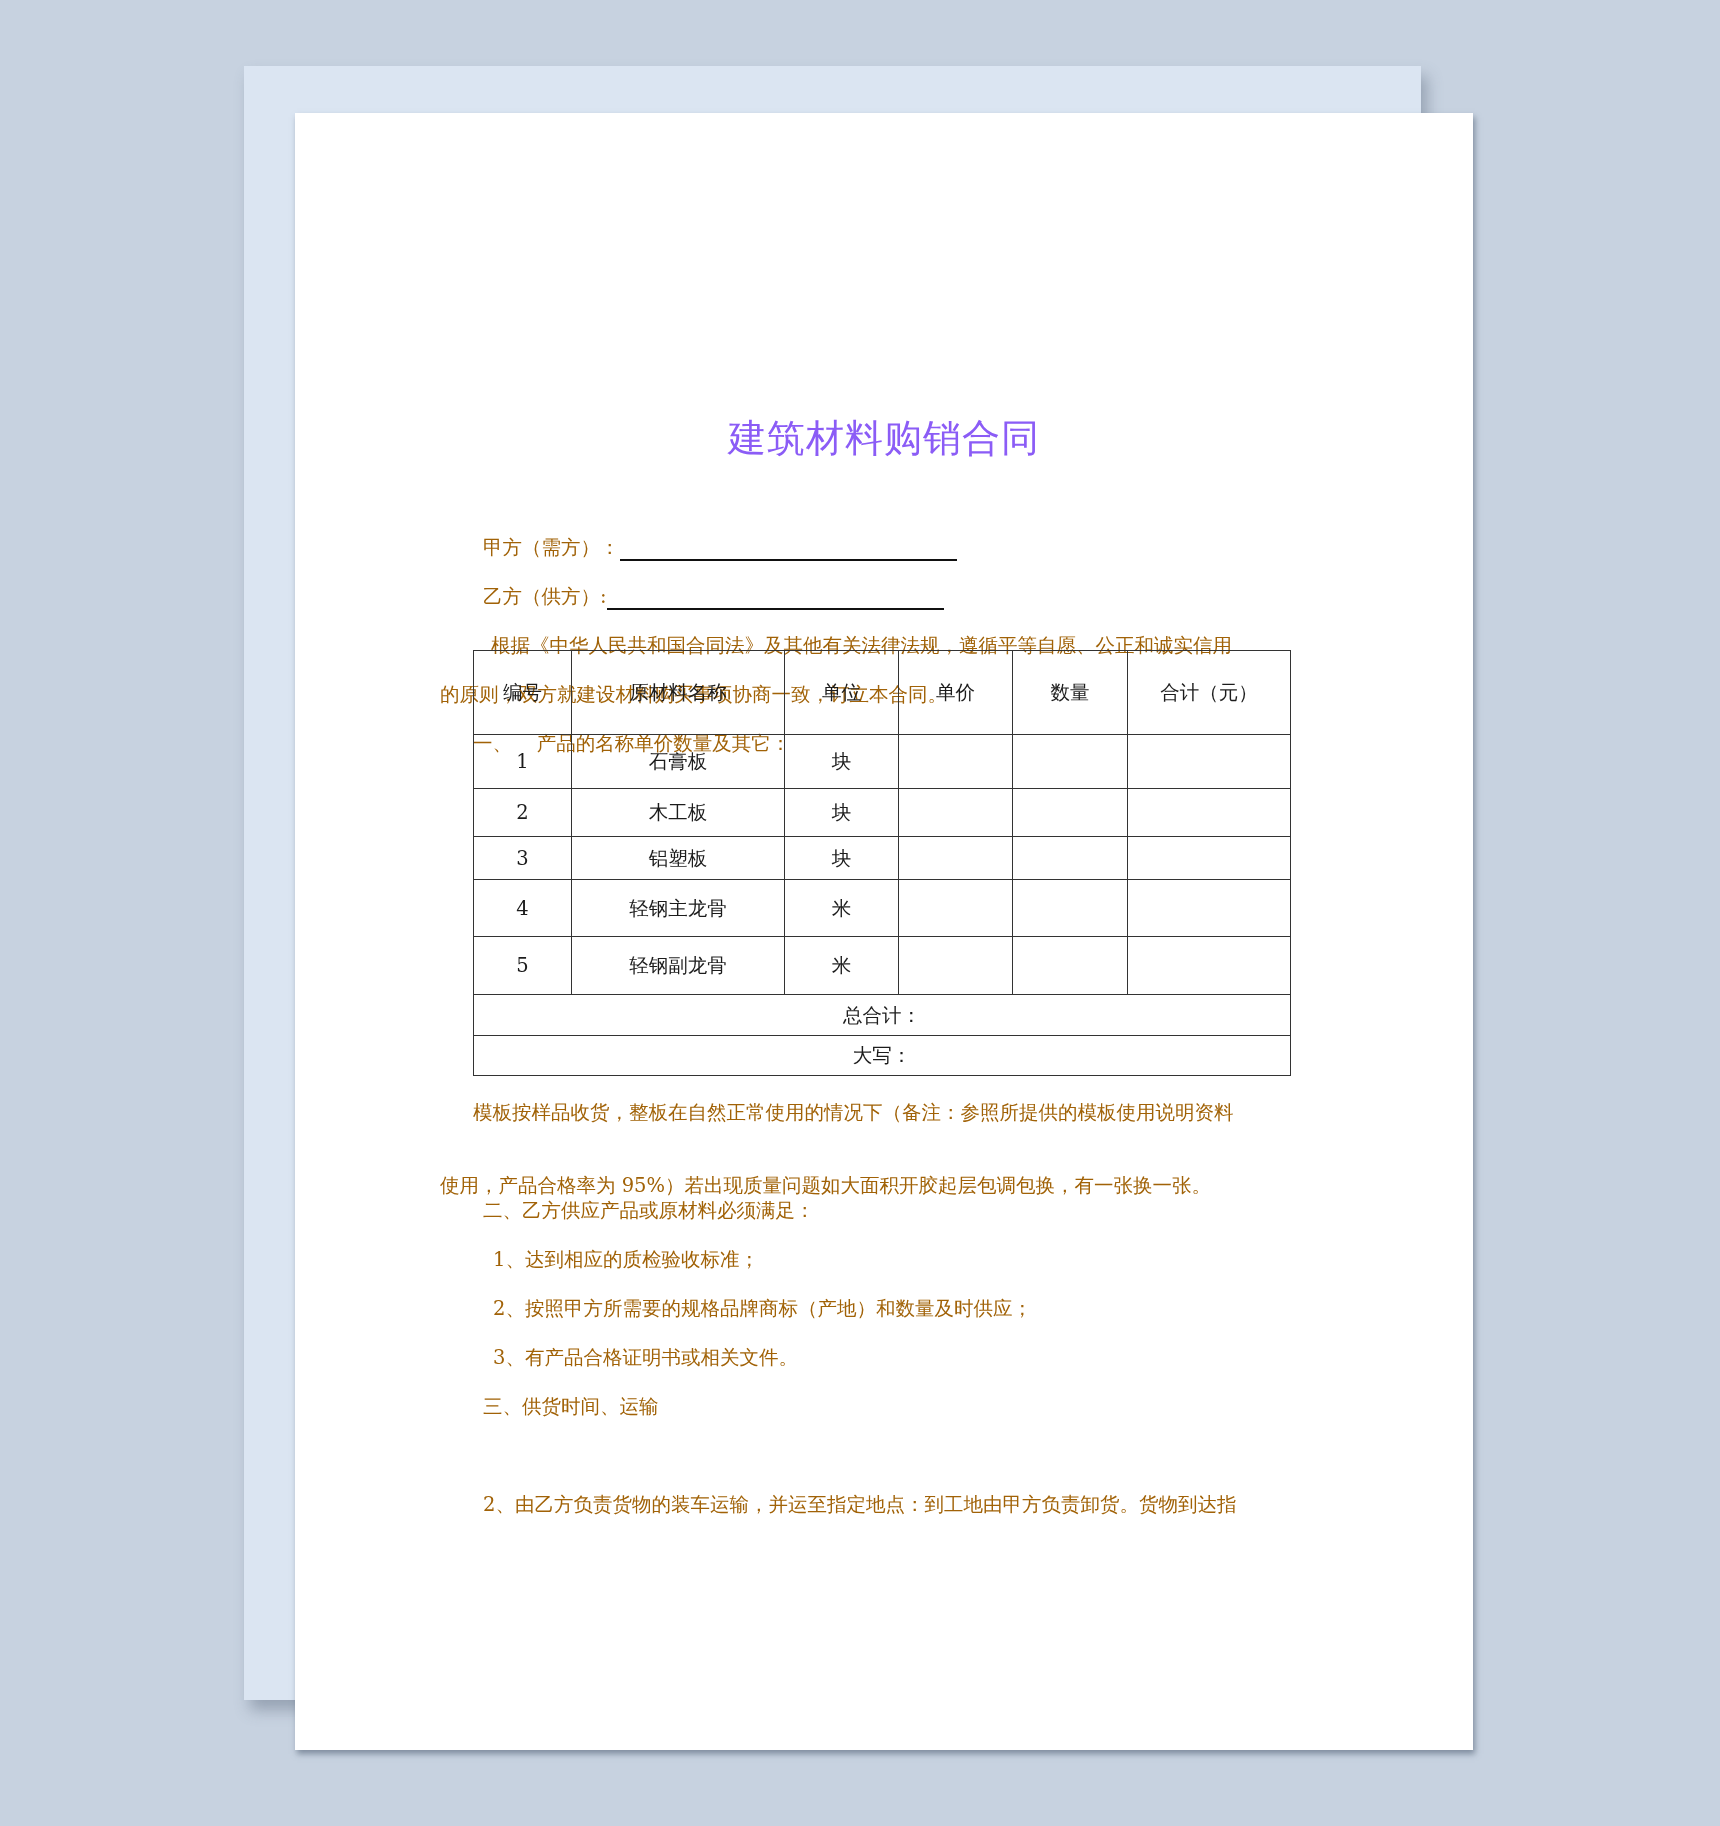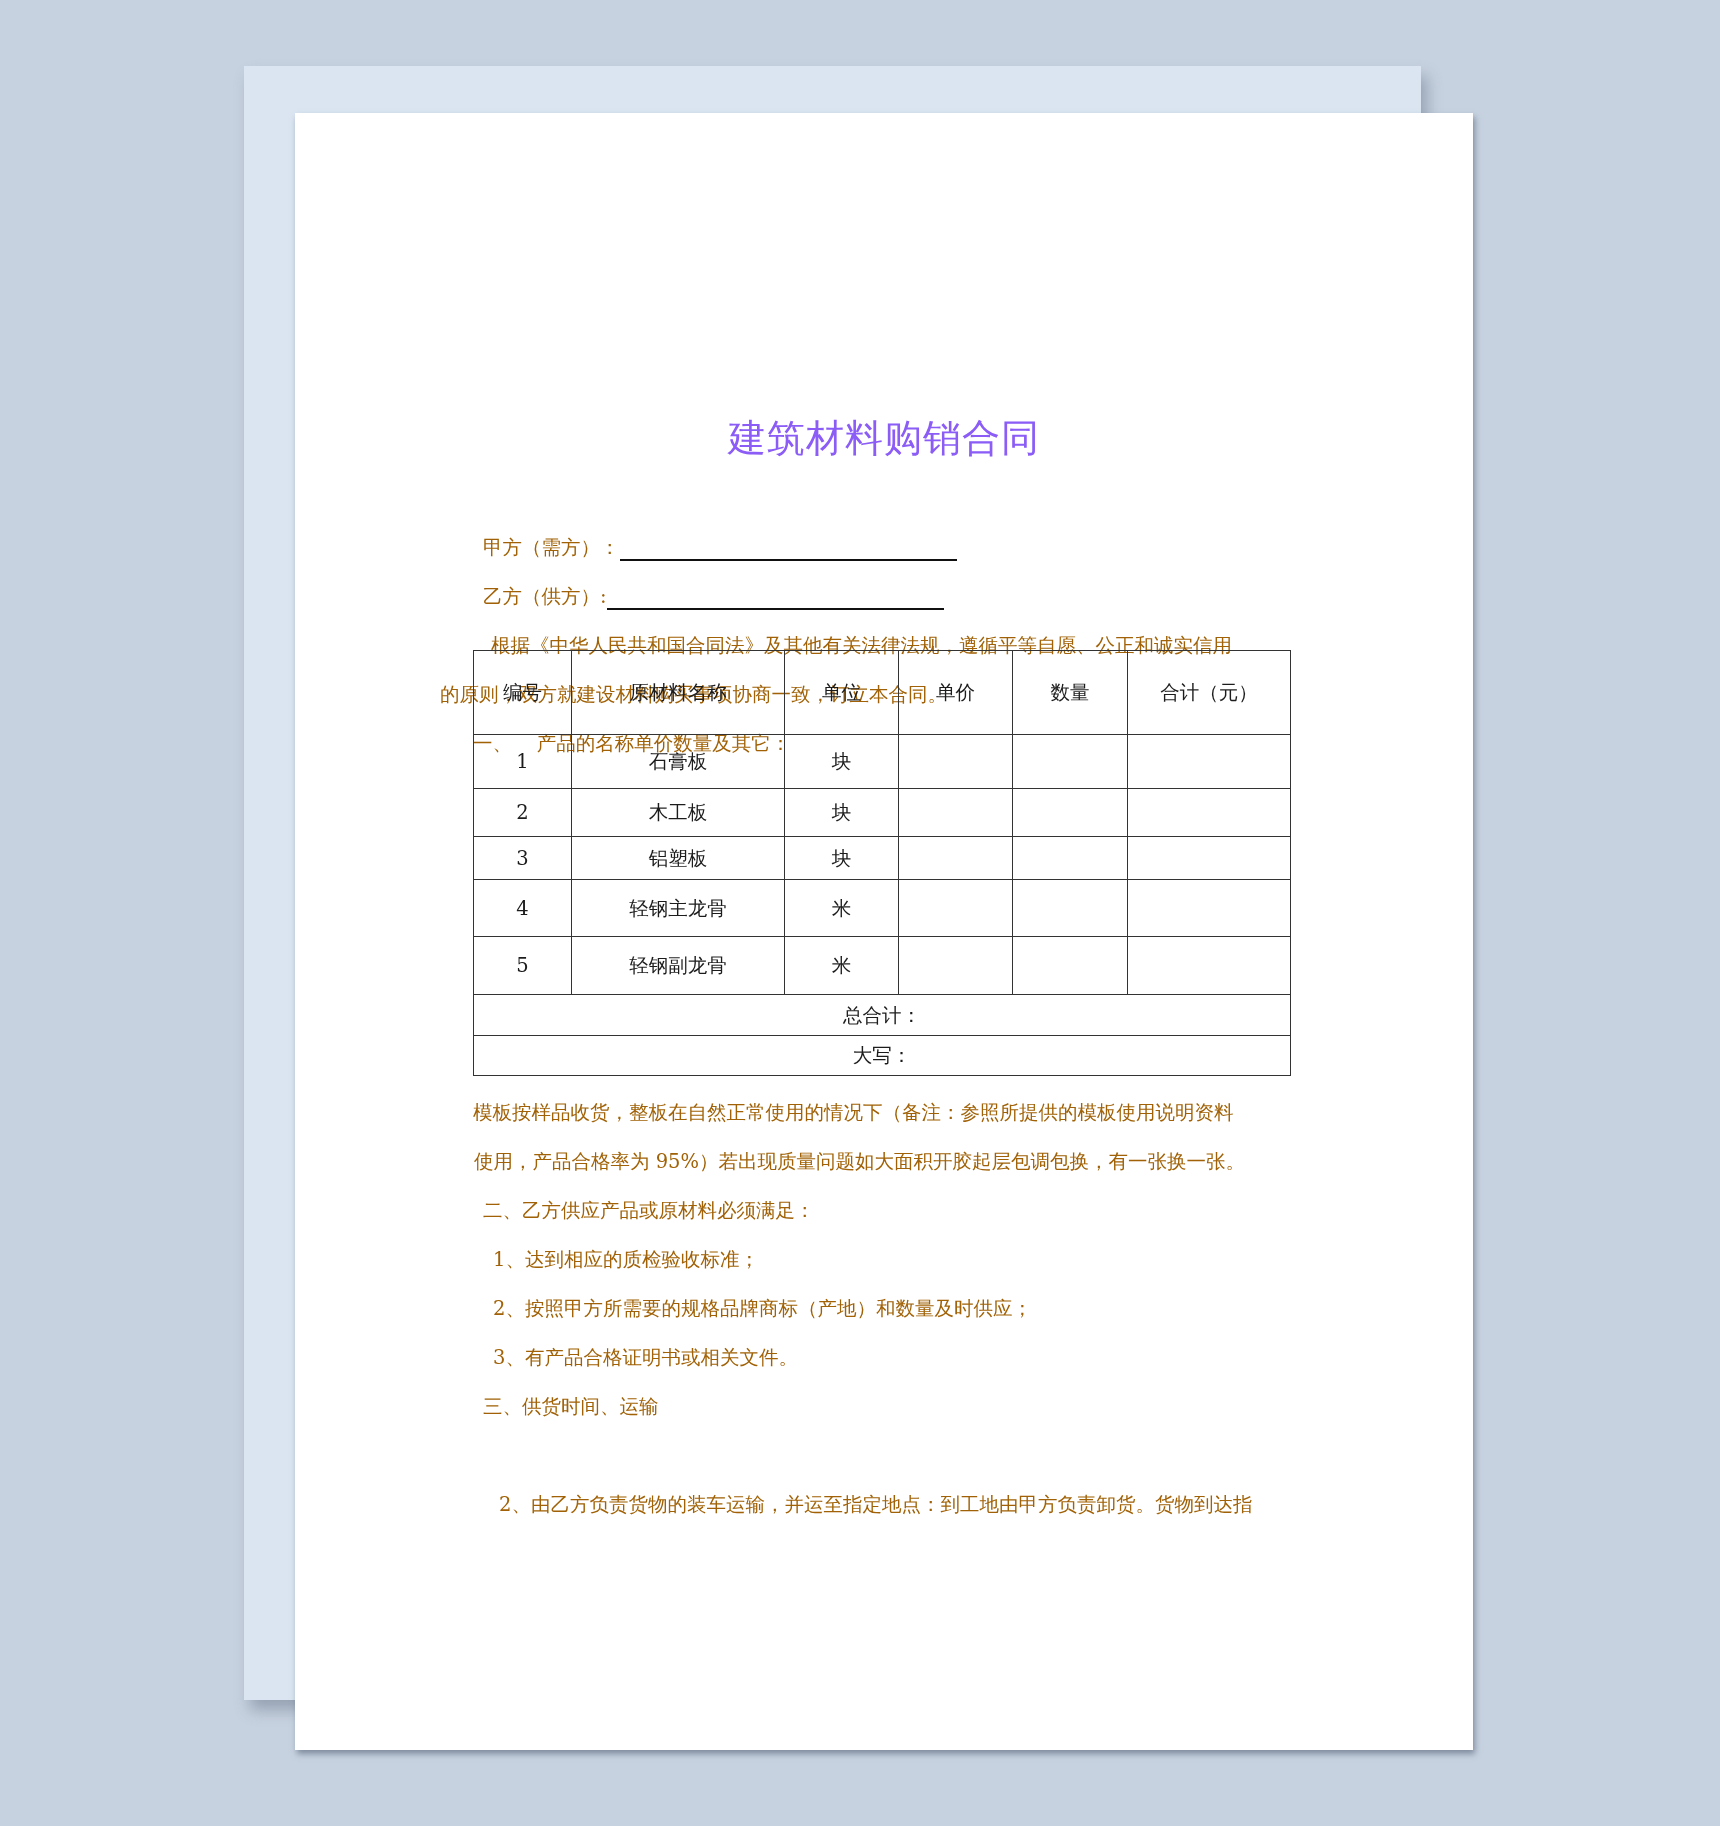--- a/index.html
+++ b/index.html
@@ -130,23 +130,23 @@
     <tr style="height:41px;">
       <td colspan="6">总合计：</td>
     </tr>
     <tr style="height:40px;">
       <td colspan="6">大写：</td>
     </tr>
   </tbody>
     </table>
 
   <div class="line" style="left:178px; top:987px;">模板按样品收货，整板在自然正常使用的情况下（备注：参照所提供的模板使用说明资料</div>
-  <div class="line" style="left:145px; top:1036px;margin-left:34px;">使用，产品合格率为 95%）若出现质量问题如大面积开胶起层包调包换，有一张换一张。</div>
+  <div class="line" style="left:145px; top:1060px;">使用，产品合格率为 95%）若出现质量问题如大面积开胶起层包调包换，有一张换一张。</div>
 
   <div class="line" style="left:188px; top:1085px;">二、乙方供应产品或原材料必须满足：</div>
   <div class="line" style="left:198px; top:1134px;">1、达到相应的质检验收标准；</div>
   <div class="line" style="left:198px; top:1183px;">2、按照甲方所需要的规格品牌商标（产地）和数量及时供应；</div>
   <div class="line" style="left:198px; top:1232px;">3、有产品合格证明书或相关文件。</div>
 
   <div class="line" style="left:188px; top:1281px;">三、供货时间、运输</div>
-  <div class="line" style="left:188px; top:1379px;margin-left:16px;">2、由乙方负责货物的装车运输，并运至指定地点：到工地由甲方负责卸货。货物到达指</div>
+  <div class="line" style="left:188px; top:1379px;">2、由乙方负责货物的装车运输，并运至指定地点：到工地由甲方负责卸货。货物到达指</div>
 
 </div>
 
 </body></html>

